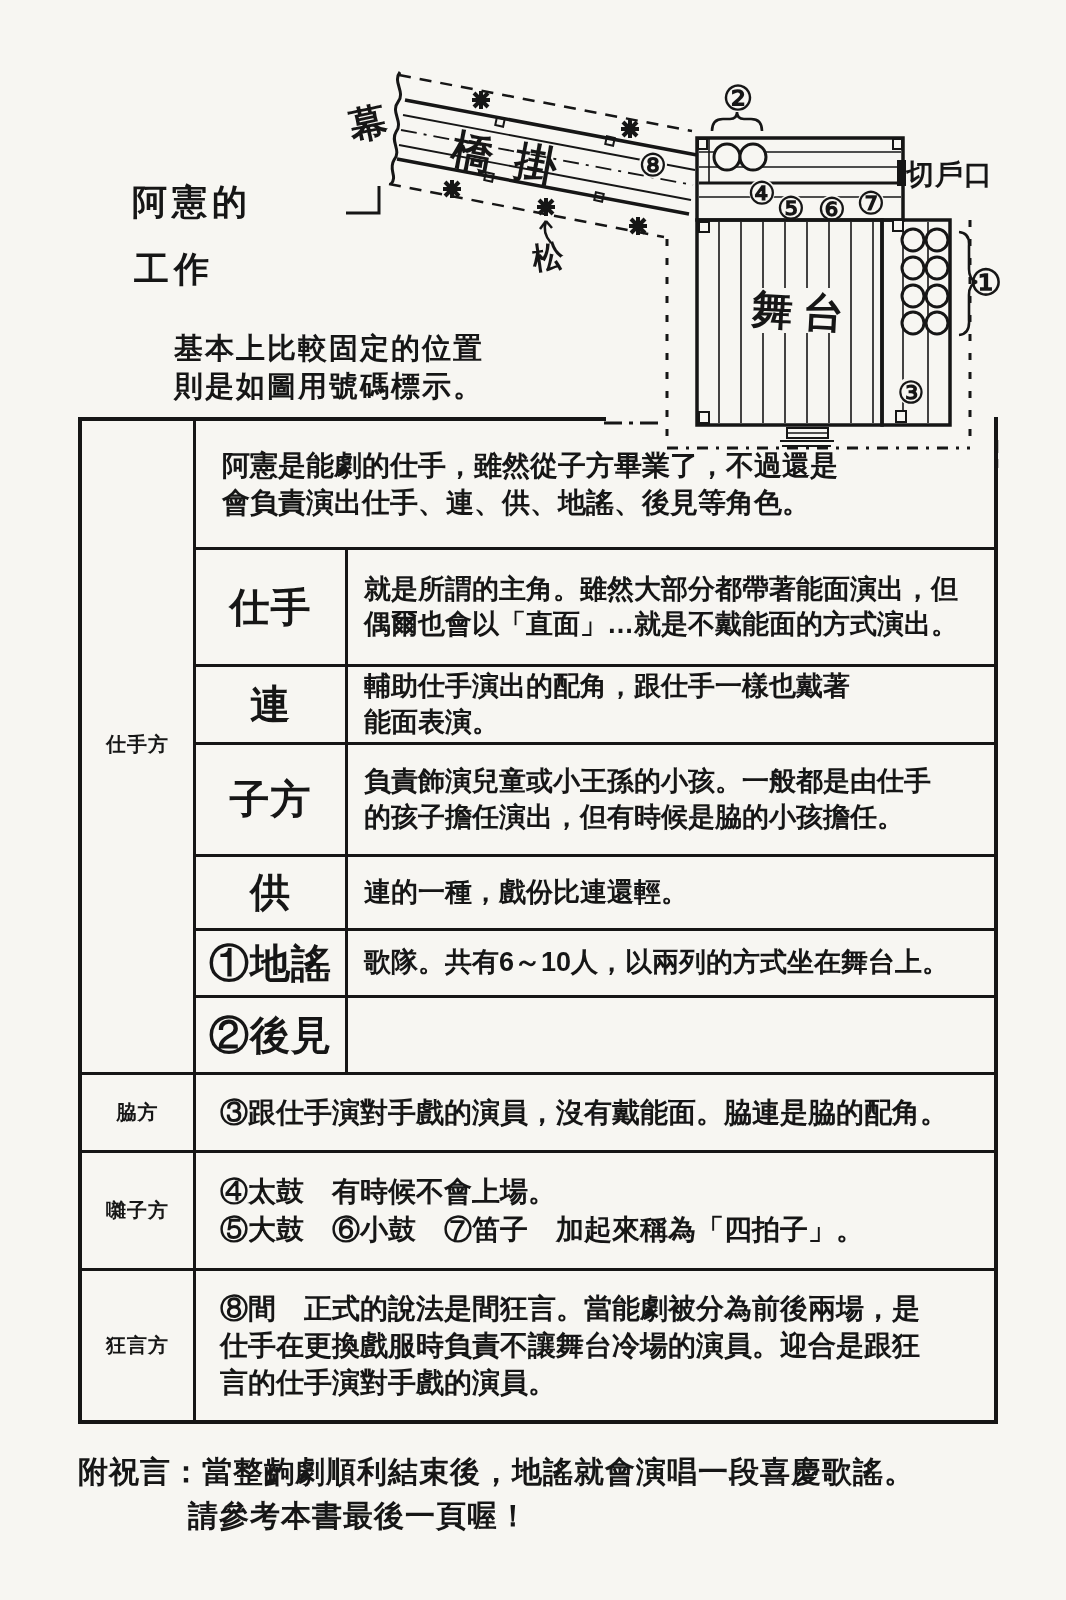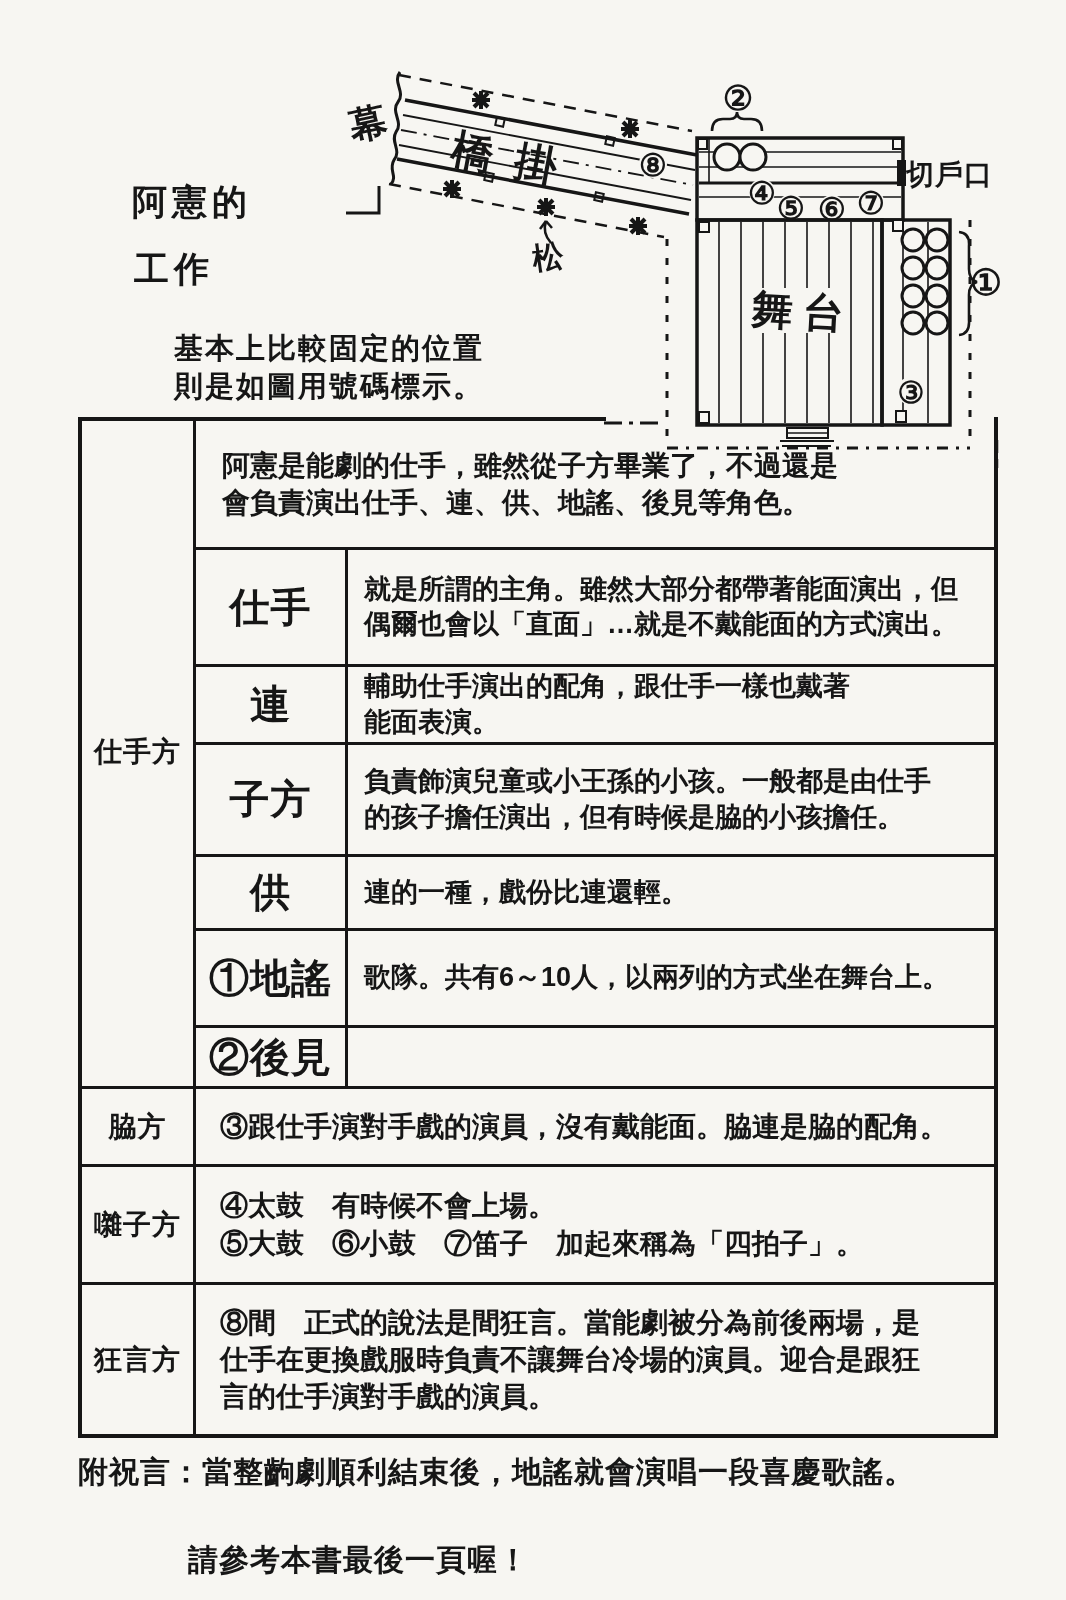--- a/index.html
+++ b/index.html
@@ -24,21 +24,21 @@
     border:4px solid #161616;border-top:none;
     box-sizing:border-box;background:transparent;
     display:flex;flex-direction:column;z-index:1;
   }
   .ntable *{box-sizing:border-box;}
   .group{display:flex;}
   .group + .group{border-top:3px solid #161616;}
   .gheader{
     width:114px;flex:0 0 114px;border-right:3px solid #161616;
     display:flex;align-items:center;justify-content:center;
-    font-size:28px;font-weight:bold;letter-spacing:1px;
+    font-size:20px;font-weight:bold;letter-spacing:1px;
   }
   .gbody{flex:1;display:flex;flex-direction:column;min-width:0;}
   .introrow{display:flex;align-items:center;padding:6px 10px 0 26px;
     font-size:28px;line-height:1.32;white-space:pre-line;font-weight:bold;}
   .subrow{display:flex;}
   .subrow{border-top:3px solid #161616;}
   .rolecell{
     width:152px;flex:0 0 152px;border-right:3px solid #161616;
     display:flex;align-items:center;justify-content:center;
     font-size:40px;font-weight:bold;letter-spacing:1px;
@@ -218,25 +218,25 @@
         </div>
         <div class="subrow" style="height:112px;">
           <div class="rolecell">子方</div>
           <div class="desccell">負責飾演兒童或小王孫的小孩。一般都是由仕手
 的孩子擔任演出，但有時候是脇的小孩擔任。</div>
         </div>
         <div class="subrow" style="height:74px;">
           <div class="rolecell">供</div>
           <div class="desccell">連的一種，戲份比連還輕。</div>
         </div>
-        <div class="subrow" style="height:97px;">
+        <div class="subrow" style="height:67px;">
           <div class="rolecell">①地謠</div>
           <div class="desccell">歌隊。共有6～10人，以兩列的方式坐在舞台上。</div>
         </div>
-        <div class="subrow" style="height:61px;">
+        <div class="subrow" style="height:77px;">
           <div class="rolecell">②後見</div>
         </div>
       </div>
     </div>
 
     <div class="group" style="height:78px;">
       <div class="gheader">脇方</div>
       <div class="mergedcell">③跟仕手演對手戲的演員，沒有戴能面。脇連是脇的配角。</div>
     </div>
 
@@ -249,15 +249,15 @@
     <div class="group" style="height:152px;">
       <div class="gheader">狂言方</div>
       <div class="mergedcell">⑧間　正式的說法是間狂言。當能劇被分為前後兩場，是
 仕手在更換戲服時負責不讓舞台冷場的演員。迎合是跟狂
 言的仕手演對手戲的演員。</div>
     </div>
 
   </div>
 
   <div class="abs footnote-line" style="left:78px;top:1452px;">附祝言：當整齣劇順利結束後，地謠就會演唱一段喜慶歌謠。</div>
-  <div class="abs footnote-line" style="left:188px;top:1496px;margin-top:44px;">請參考本書最後一頁喔！</div>
+  <div class="abs footnote-line" style="left:188px;top:1496px;">請參考本書最後一頁喔！</div>
 
 </div>
 
 </body></html>

